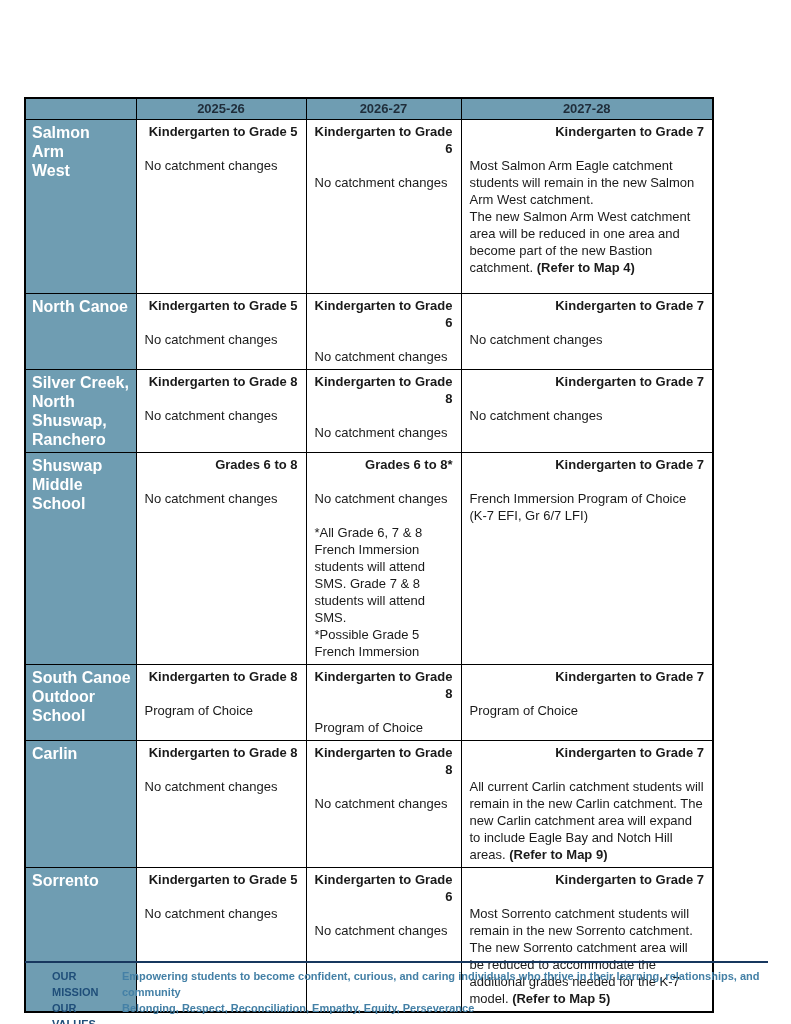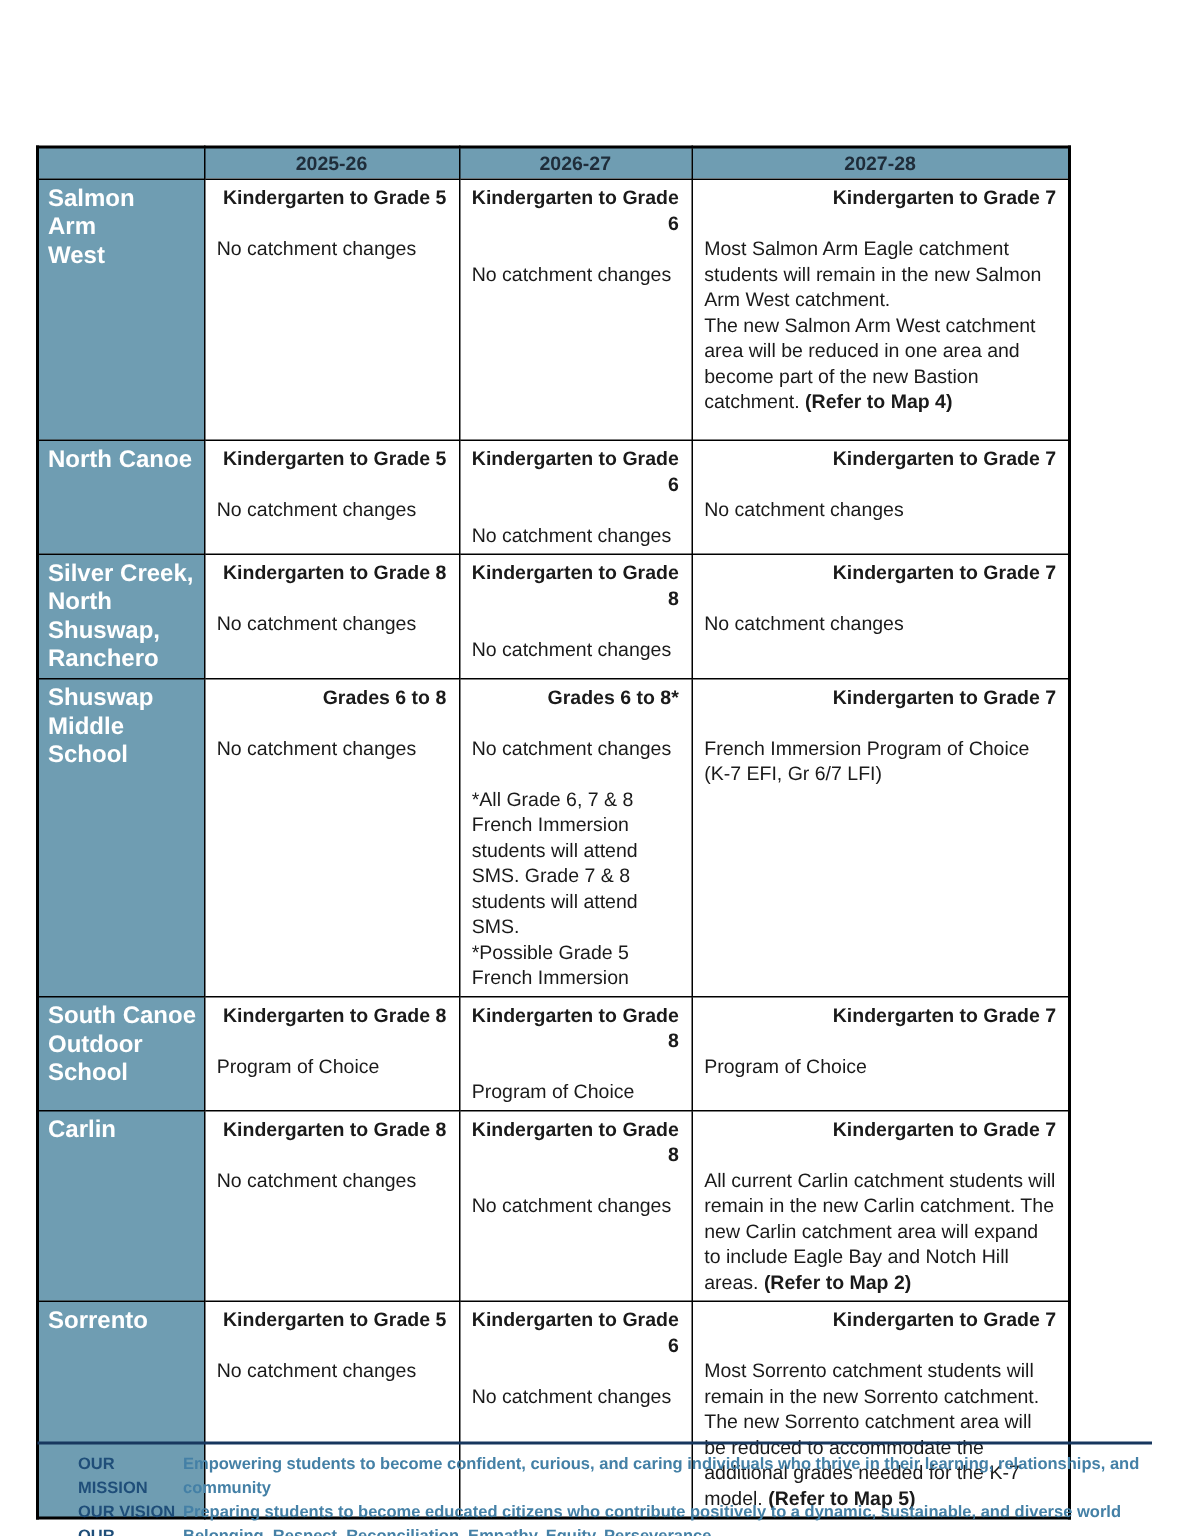--- a/index.html
+++ b/index.html
@@ -203,21 +203,21 @@
           <td class="cell">
             <div class="cell-title">Kindergarten to Grade 8</div>
             <p><span>No catchment changes</span></p>
           </td>
           <td class="cell">
             <div class="cell-title">Kindergarten to Grade 8</div>
             <p><span>No catchment changes</span></p>
           </td>
           <td class="cell">
             <div class="cell-title">Kindergarten to Grade 7</div>
-            <p><span>All current Carlin catchment students will remain in the new Carlin catchment. The new Carlin catchment area will expand to include Eagle Bay and Notch Hill areas. </span><span class="b">(Refer to Map 2)</span></p>
+            <p><span>All current Carlin catchment students will remain in the new Carlin catchment. The new Carlin catchment area will expand to include Eagle Bay and Notch Hill areas. </span><span class="b">(Refer to Map 9)</span></p>
           </td>
         </tr>
         <tr style="height: 138px;">
           <th class="school">Sorrento</th>
           <td class="cell">
             <div class="cell-title">Kindergarten to Grade 5</div>
             <p><span>No catchment changes</span></p>
           </td>
           <td class="cell">
             <div class="cell-title">Kindergarten to Grade 6</div>
@@ -232,22 +232,18 @@
   </table>
 
   <div class="footer-rule"></div>
 
   <div class="footer-rows">
     <div class="footer-row">
       <span class="footer-label">OUR MISSION</span>
       <span class="footer-text">Empowering students to become confident, curious, and caring individuals who thrive in their learning, relationships, and community</span>
     </div>
     <div class="footer-row">
-      <span class="footer-label">OUR VISION</span>
-      <span class="footer-text">Preparing students to become educated citizens who contribute positively to a dynamic, sustainable, and diverse world</span>
-    </div>
-    <div class="footer-row">
       <span class="footer-label">OUR VALUES</span>
       <span class="footer-text">Belonging, Respect, Reconciliation, Empathy, Equity, Perseverance</span>
     </div>
   </div>
 
 </div>
 
 </body></html>

